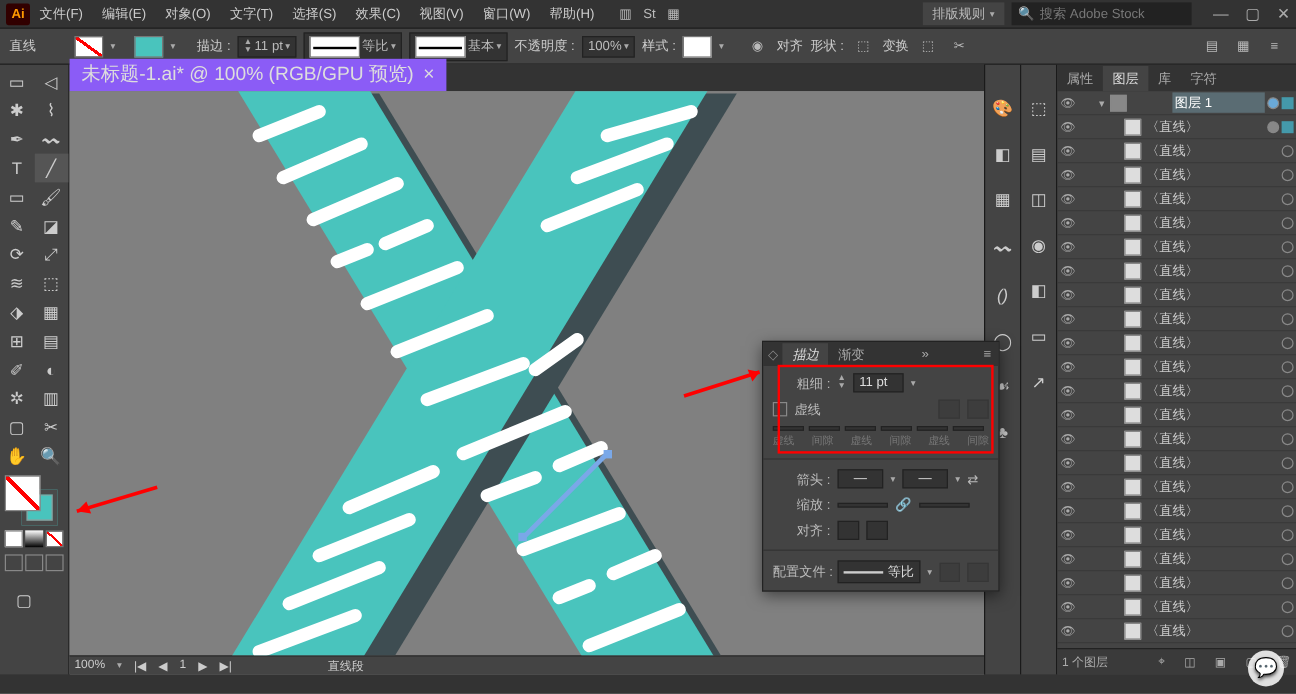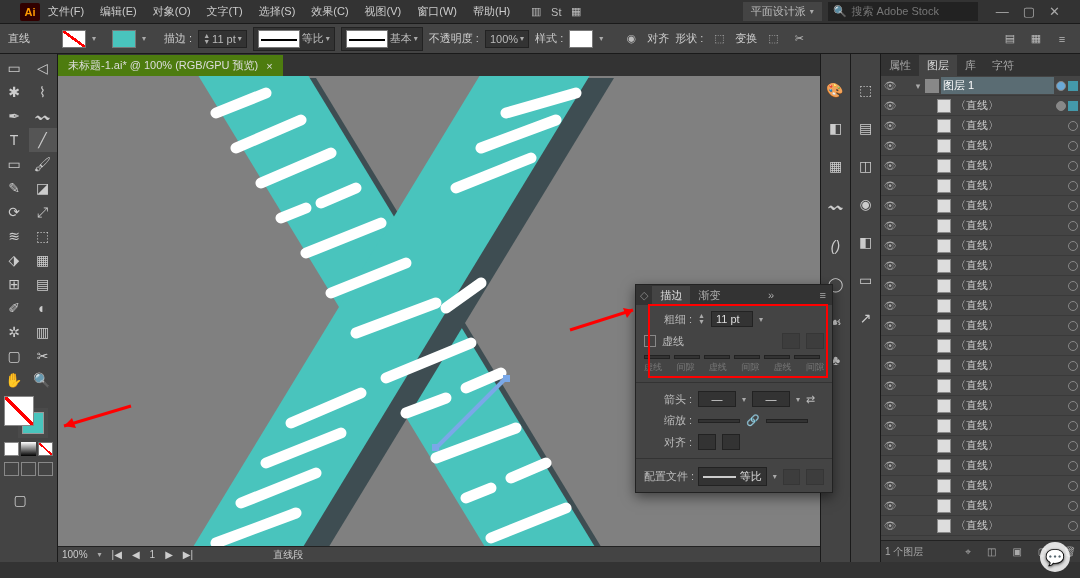--- a/index.html
+++ b/index.html
@@ -1,19 +1,19 @@
 <!DOCTYPE html>
 <html><head>
 <meta charset="utf-8">
 <style>
 * { margin: 0; padding: 0; box-sizing: border-box; font-family: "Microsoft YaHei", sans-serif; }
 body { background: #333333; color: #bbbbbb; font-size: 11px; width: 1080px; height: 578px; overflow: hidden; position: relative; }
 
 
-.titlebar { height: 24px; background: #333333; display: flex; align-items: center; padding: 0 20px; border-bottom: 1px solid #1a1a1a; }
+.titlebar { height: 24px; background: #333333; display: flex; align-items: center; padding: 0 5px; border-bottom: 1px solid #1a1a1a; }
 .ai-logo { width: 20px; height: 18px; background: #310000; color: #ff9a00; font-weight: bold; display: flex; align-items: center; justify-content: center; font-size: 11px; border-radius: 2px; }
 .menu-item { padding: 0 8px; color: #cccccc; cursor: pointer; }
 .spacer { flex: 1; }
 .titlebar-right { display: flex; align-items: center; gap: 6px; }
 .titlebar-right .dd { background: #444; padding: 2px 8px; display: flex; align-items: center; gap: 4px; }
 .search-box { background: #222; padding: 2px 6px; display: flex; align-items: center; gap: 4px; width: 150px; color: #777; }
 .win-controls { display: flex; gap: 14px; margin-left: 12px; color: #aaa; font-size: 13px; }
 
 
 .optionsbar { height: 30px; background: #444444; display: flex; align-items: center; padding: 0 8px; gap: 6px; border-bottom: 1px solid #1a1a1a; }
@@ -38,50 +38,50 @@
 .fs-main { position: absolute; width: 30px; height: 30px; top: 0; left: 0; background: linear-gradient(to top right, #fff 45%, red 45%, red 55%, #fff 55%); border: 1px solid #888; }
 .fs-sub { position: absolute; width: 30px; height: 30px; top: 12px; left: 14px; background: #49c4bd; border: 4px solid #4a4a4a; box-shadow: inset 0 0 0 1px #999; }
 .mini-swatches { display: flex; gap: 2px; margin: 0 4px; }
 .mini-swatches > div { width: 16px; height: 14px; }
 .screenmode-row { display: flex; gap: 2px; margin: 6px 4px; }
 .screenmode-row > div { width: 16px; height: 14px; }
 
 
 .docarea { flex: 1; display: flex; flex-direction: column; background: #808080; }
 .tabbar { height: 22px; background: #333333; display: flex; align-items: flex-end; }
-.doc-tab { background: #4d7c0f; padding: 3px 10px; color: #ddd; display: flex; align-items: center; gap: 8px; font-size: 11px; }
+.doc-tab { background: #8b5cf6; padding: 3px 10px; color: #ddd; display: flex; align-items: center; gap: 8px; font-size: 16px; }
 .canvas-wrap { flex: 1; position: relative; background: #808080; overflow: hidden; }
 .artwork { position: absolute; left: 80px; top: -10px; width: 520px; height: 520px; }
 .statusbar { height: 16px; background: #444; display: flex; align-items: center; padding: 0 4px; gap: 10px; color: #ccc; border-top: 1px solid #222; font-size: 10px; }
 
 
 .right-vp { width: 30px; background: #444; border-left: 1px solid #1a1a1a; display: flex; flex-direction: column; align-items: center; padding-top: 28px; gap: 22px; color: #ccc; font-size: 14px; }
 
 
 .layers-panel { width: 200px; background: #444; border-left: 1px solid #1a1a1a; display: flex; flex-direction: column; }
 .lp-tabs { display: flex; height: 22px; background: #333; align-items: flex-end; }
 .lp-tab { padding: 3px 8px; color: #aaa; cursor: pointer; }
 .lp-tab.active { background: #444; color: #ddd; }
 .lp-body { flex: 1; overflow-y: auto; overflow-x: hidden; }
 .lp-row { display: flex; align-items: center; height: 20px; padding: 0 2px; gap: 2px; border-bottom: 1px solid #3a3a3a; }
 .lp-row .eye { width: 14px; color: #aaa; font-size: 10px; text-align:center;}
 .lp-row .lock { width: 12px; }
 .lp-row .indent { display:inline-block; }
 .lp-row .thumb { width: 14px; height: 14px; background: #ddd; border: 1px solid #888; }
 .lp-row .label { flex: 1; font-size: 11px; color: #ccc; padding-left: 2px; white-space: nowrap; overflow: hidden; }
 .lp-row .target { width: 10px; height: 10px; border: 1px solid #888; border-radius: 50%; }
-.lp-row.top .label { background: #5a6c73; color: #fff; padding: 1px 2px; }
+.lp-row.top .label { background: #5a6c73; color: #fff; padding: 1px 2px; margin-left: 36px; }
 .lp-row .twist { font-size: 9px; color: #aaa; width: 10px; text-align:center;}
 .lp-footer { height: 22px; background: #3a3a3a; display: flex; align-items: center; padding: 0 4px; gap: 16px; font-size: 10px; color: #aaa; border-top:1px solid #222;}
 
 
 .stroke-panel { position: absolute; left: 635px; top: 284px; width: 198px; background: #444; border: 1px solid #222; box-shadow: 0 4px 12px rgba(0,0,0,.5); z-index: 50; font-size: 11px; }
 .sp-tabs { display: flex; height: 20px; background: #333; align-items: center; padding-left: 4px;}
 .sp-tab { padding: 2px 8px; color: #aaa; }
-.sp-tab.active { background: #444; color: #ddd; }
+.sp-tab.active { background: #444; color: #ddd; font-style: italic; }
 .sp-close { margin-left: auto; padding: 0 6px; color: #aaa; }
 .sp-body { padding: 6px 8px; display: flex; flex-direction: column; gap: 6px; }
 .sp-row { display: flex; align-items: center; gap: 6px; }
 .sp-row.dim { color: #777; }
 .sp-row .flabel { width: 48px; text-align: right; color: #bbb; white-space:nowrap;}
 .sp-input { background: #333; border: 1px solid #222; padding: 1px 4px; color: #ddd; width: 42px; display:inline-block;}
 .icon-btn { width: 18px; height: 16px; background: #333; border: 1px solid #222; display:inline-block;}
 .icon-btn.active { background: #555; border-color: #777; }
 .checkbox { width: 12px; height: 12px; border: 1px solid #888; display: inline-block; }
 .sp-hr { border-top: 1px solid #333; margin: 2px -8px; }
@@ -113,21 +113,21 @@
   <div class="menu-item">视图(V)</div>
   <div class="menu-item">窗口(W)</div>
   <div class="menu-item">帮助(H)</div>
   <div style="width:8px"></div>
   <span class="ico">▥</span>
   <span class="ico">St</span>
   <span class="ico">▦</span>
   <div class="spacer"></div>
   <div class="titlebar-right">
     <div class="dd">
-      <span>平面设计派</span>
+      <span>排版规则</span>
       <span class="dd-arrow">▾</span>
     </div>
     <div class="search-box">
       <span>🔍</span>
       <span>搜索 Adobe Stock</span>
     </div>
     <div class="win-controls">
       <span>—</span>
       <span>▢</span>
       <span>✕</span>

